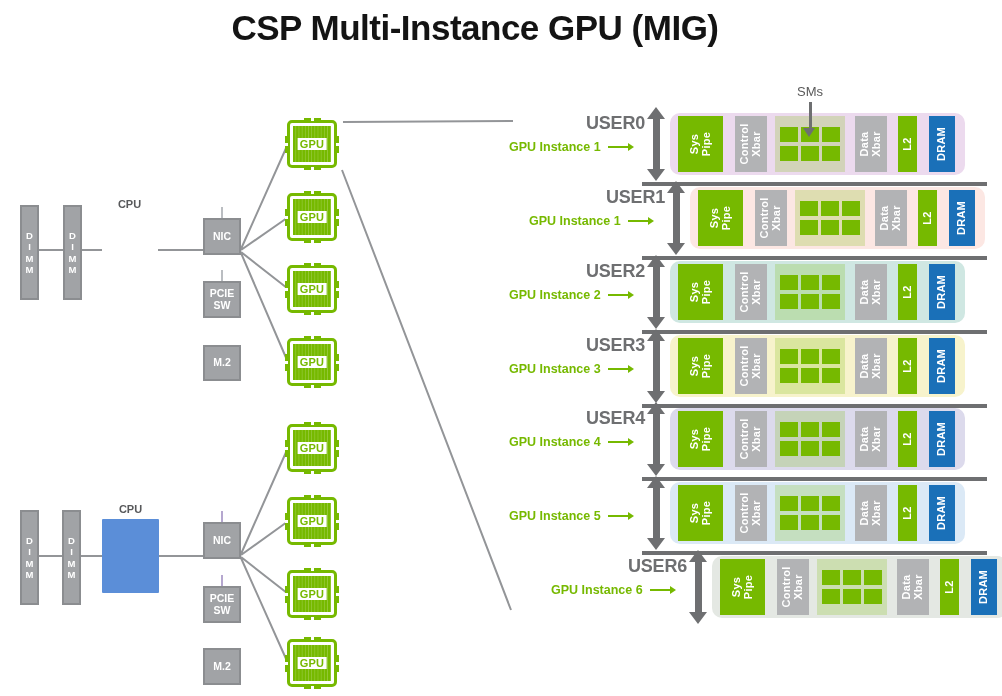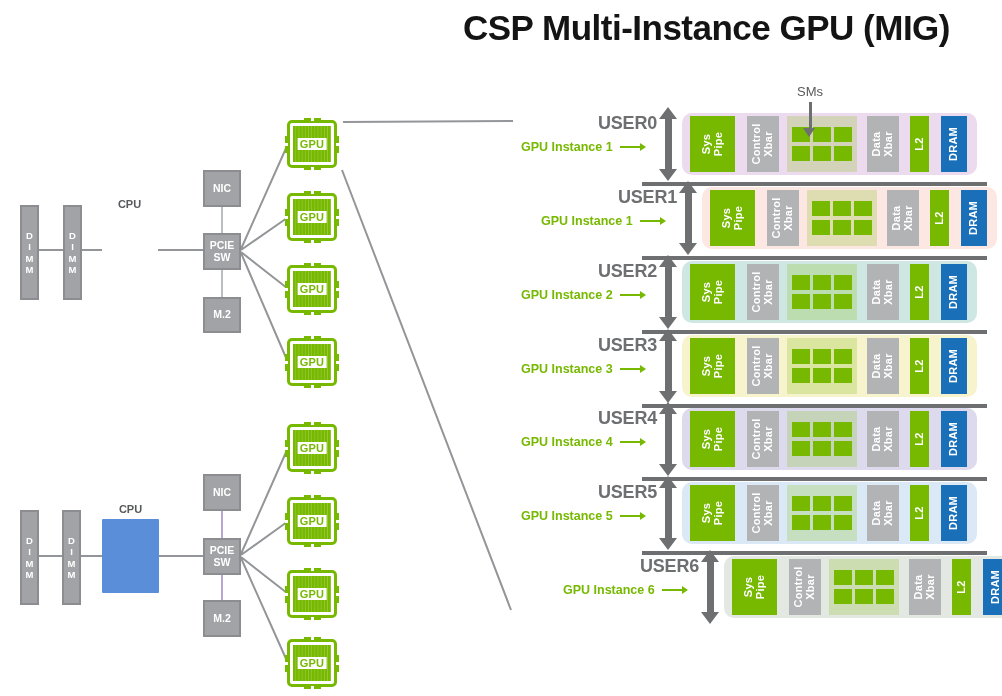--- a/index.html
+++ b/index.html
@@ -1,33 +1,33 @@
 <!DOCTYPE html>
 <html style="--nvidia-green: #76b900; --dram-blue: #1a70b8; --component-gray: #b2b3b5; --dimm-gray: #a1a3a6; --dimm-border: #8b8d90; --cpu-blue: #5b8ed8; --line-gray: #939598; --silver-line: #babdc1; --lavender-line: #b5a7cf; --dark-gray: #6e6f71; --label-gray: #595959; --sm-tint: rgba(118,185,0,0.22);"><head>
 <meta charset="utf-8">
 <style>
   html,body{margin:0;padding:0;background:#fff;}
   #stage{position:relative;width:1002px;height:696px;background:#fff;overflow:hidden;
          font-family:"Liberation Sans",sans-serif;}
   .abs{position:absolute;}
   
-  #title{left:0;top:8px;width:950px;text-align:right;font-size:35px;font-weight:bold;
+  #title{left:0;top:8px;width:950px;text-align:center;font-size:35px;font-weight:bold;
          color:#141414;letter-spacing:-0.5px;}
   
   #wires{left:0;top:0;z-index:1;}
   .ln{stroke:var(--line-gray);stroke-width:2;fill:none;}
   .ln-silver{stroke:var(--silver-line);stroke-width:2;fill:none;}
   .ln-lav{stroke:var(--lavender-line);stroke-width:2;fill:none;}
   .ln-exp{stroke:var(--line-gray);stroke-width:2;fill:none;}
   
   .hw{background:var(--dimm-gray);border:2px solid var(--dimm-border);box-sizing:border-box;
       color:#fff;font-weight:bold;display:flex;align-items:center;justify-content:center;
       text-align:center;white-space:pre-line;z-index:2;}
   .dimm{width:19px;height:95px;font-size:9.5px;line-height:1.18;letter-spacing:0;}
-  .sq{width:38px;height:37px;font-size:10.5px;line-height:1.1;}
+  .sq{width:38px;height:37px;font-size:10.5px;line-height:1.1;margin-top:48px;}
   .cpu-label{width:57px;text-align:center;font-size:11px;font-weight:bold;color:#58595b;z-index:2;}
   .cpu-box{width:57px;background:var(--cpu-blue);z-index:2;border-radius:1px;}
   .oval{position:absolute;left:4px;width:47px;height:15px;border:2px solid #fff;border-radius:50%;
         box-sizing:border-box;color:#fff;font-size:8px;font-weight:bold;display:flex;
         align-items:center;justify-content:center;letter-spacing:0.2px;}
   
   .chip{width:50px;height:48px;background:#fff;border:3px solid var(--nvidia-green);
         border-radius:5px;box-sizing:border-box;z-index:2;}
   .chip-dots{position:absolute;inset:3px;
         background-image:linear-gradient(var(--nvidia-green),var(--nvidia-green));
@@ -39,21 +39,21 @@
   .tab-t{top:-5px;left:14px;width:17px;height:3px;
         background:linear-gradient(90deg,var(--nvidia-green) 0 7px,#fff 7px 10px,var(--nvidia-green) 10px 17px);}
   .tab-b{bottom:-5px;left:14px;width:17px;height:3px;
         background:linear-gradient(90deg,var(--nvidia-green) 0 7px,#fff 7px 10px,var(--nvidia-green) 10px 17px);}
   .tab-l{left:-5px;top:13px;width:3px;height:17px;
         background:linear-gradient(180deg,var(--nvidia-green) 0 7px,#fff 7px 10px,var(--nvidia-green) 10px 17px);}
   .tab-r{right:-5px;top:13px;width:3px;height:17px;
         background:linear-gradient(180deg,var(--nvidia-green) 0 7px,#fff 7px 10px,var(--nvidia-green) 10px 17px);}
   
   .sep{left:642px;width:345px;height:4px;background:var(--dark-gray);z-index:2;}
-  .mig-row{left:12px;width:908px;height:62px;z-index:3;}
+  .mig-row{left:0;width:908px;height:62px;z-index:3;}
   .user-label{position:absolute;left:465px;top:0px;width:180px;text-align:right;
         font-size:18px;font-weight:bold;color:var(--dark-gray);letter-spacing:-0.2px;}
   .instance-label{position:absolute;left:509px;top:27px;display:flex;align-items:center;
         font-size:12.5px;font-weight:bold;color:var(--nvidia-green);}
   .garrow{display:inline-block;width:20px;height:2px;background:var(--nvidia-green);
         position:relative;margin-left:7px;}
   .garrow::after{content:"";position:absolute;right:-6px;top:-3px;border-left:6px solid var(--nvidia-green);
         border-top:4px solid transparent;border-bottom:4px solid transparent;}
   .varrow{position:absolute;left:647px;top:-6px;width:18px;height:74px;display:flex;
         flex-direction:column;align-items:center;}
@@ -402,21 +402,20 @@
       <div class="comp green" style="left:228px;width:19px;">
           <div class="vlabel">L2</div>
         </div>
       <div class="comp blue" style="left:259px;width:26px;">
           <div class="vlabel">DRAM</div>
         </div>
     </div>
   </div>
 
   <div class="abs mig-row" style="top:482px;">
-    <div class="user-label">USER5</div>
     <div class="instance-label">
         <span>GPU Instance 5</span>
         <span class="garrow"></span>
       </div>
     <div class="varrow">
         <i class="tri-up"></i>
         <i class="shaft"></i>
         <i class="tri-dn"></i>
       </div>
     <div class="inst-box" style="background-color: rgb(219, 233, 246);">

